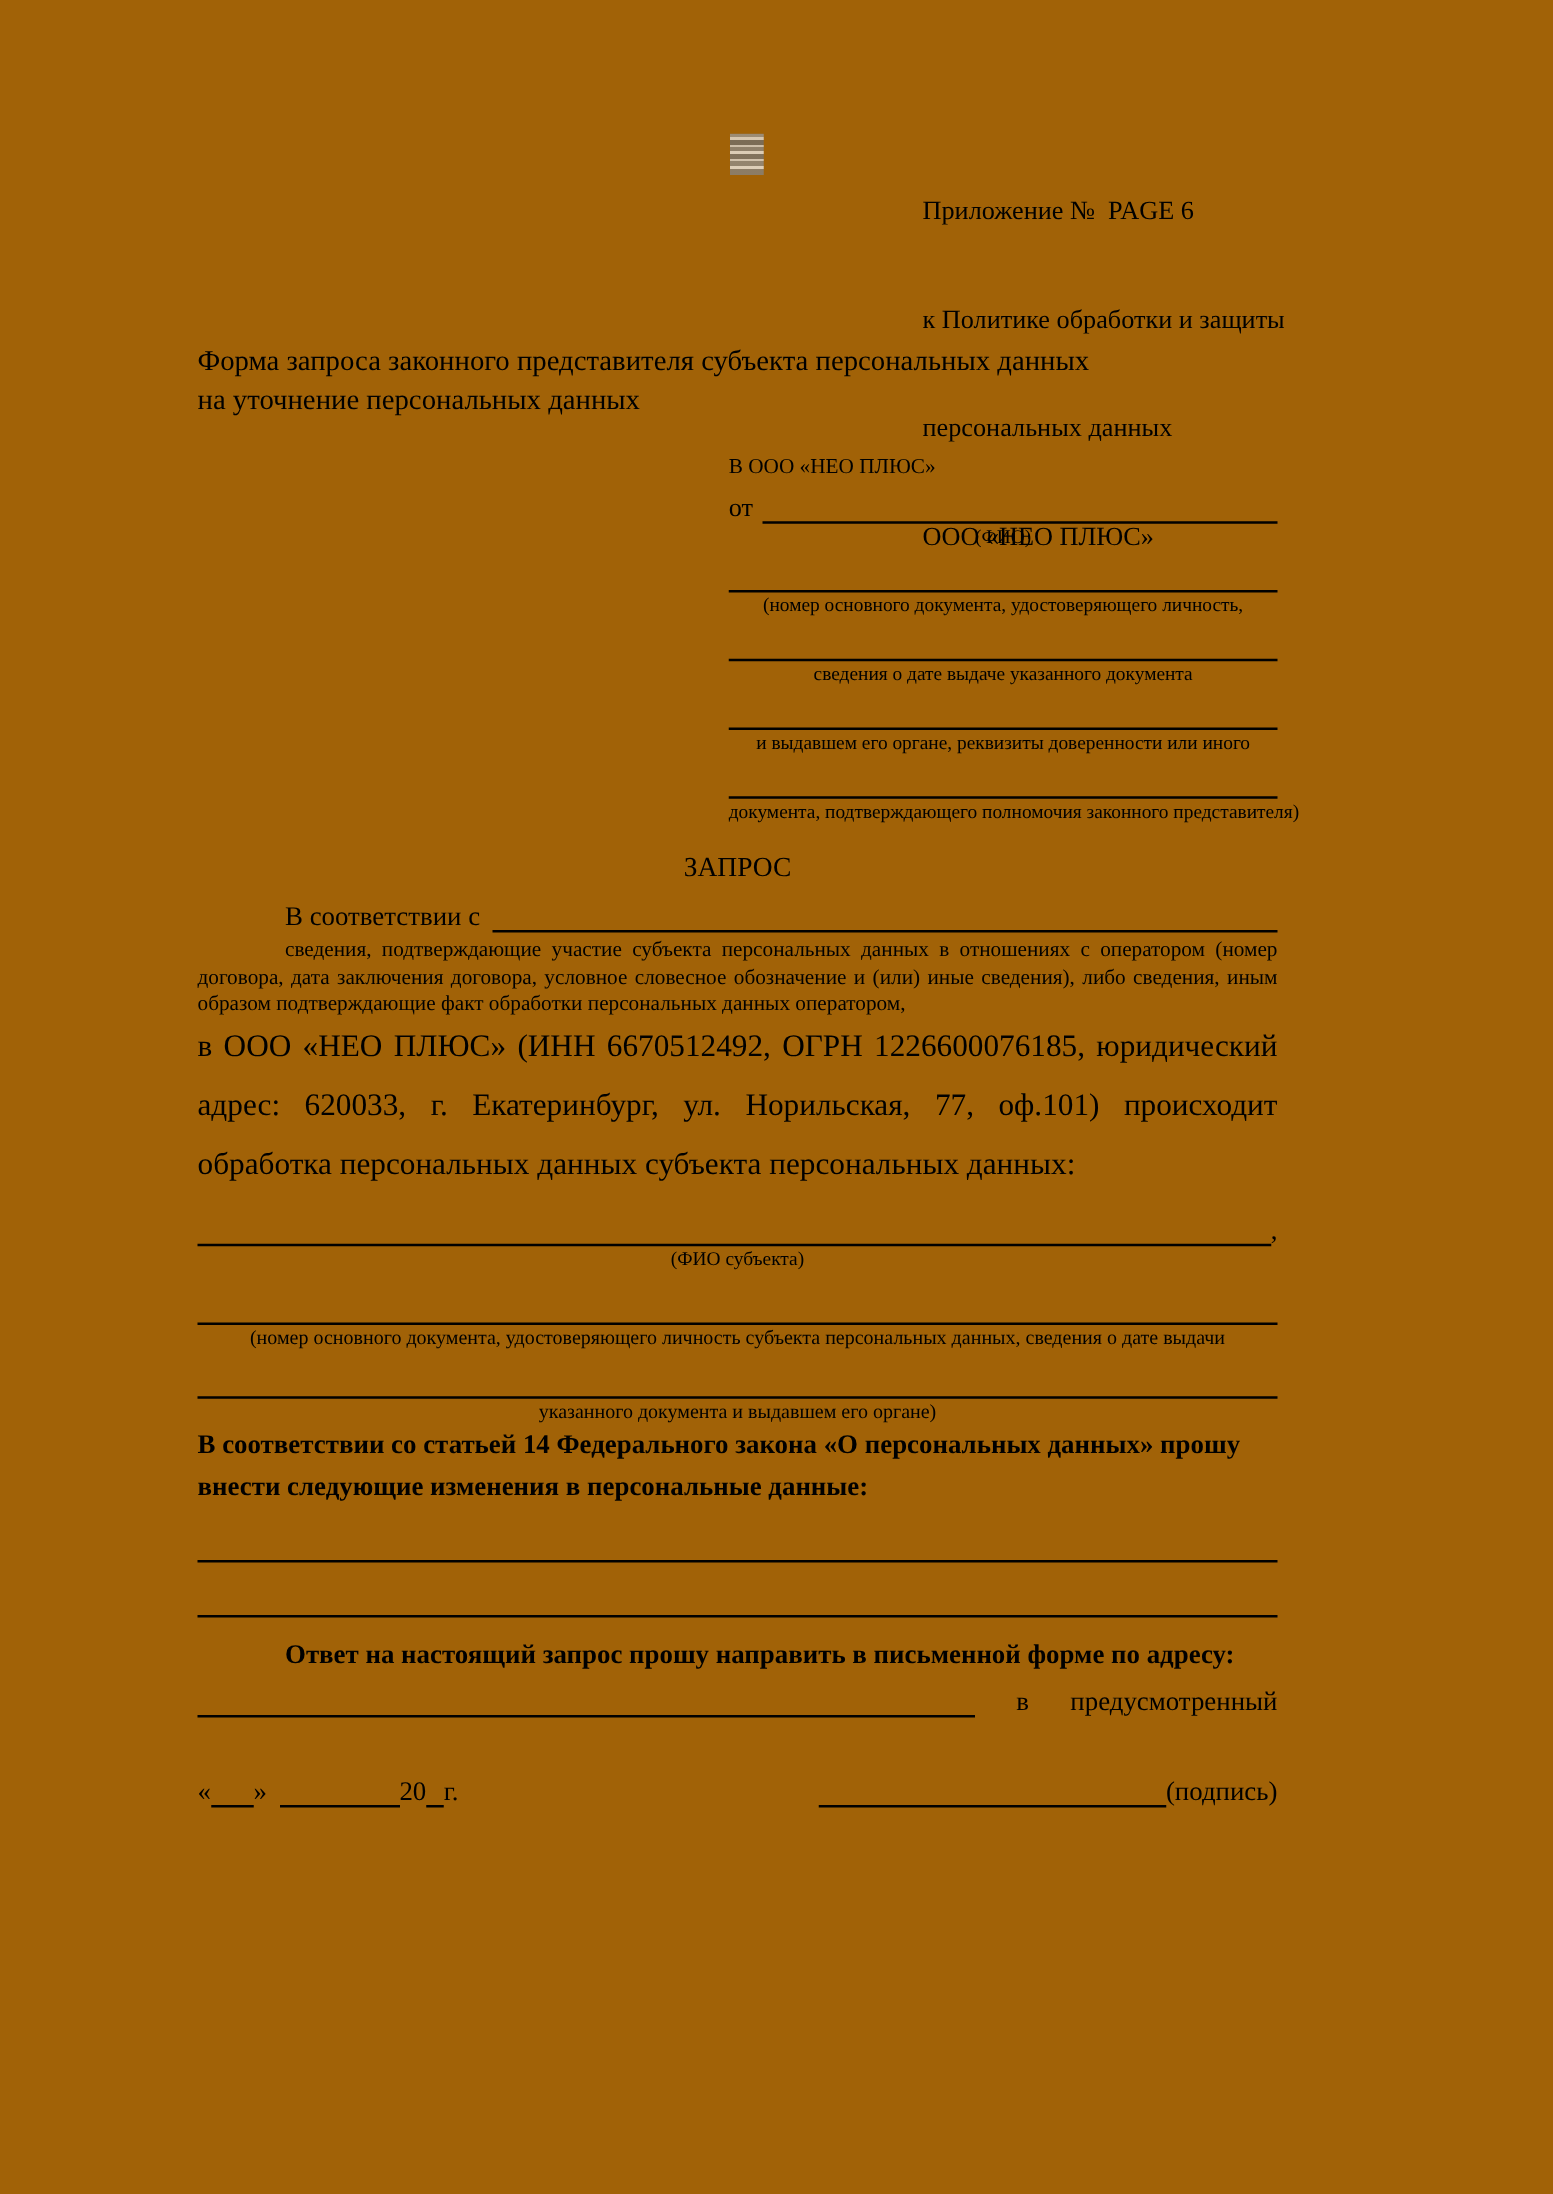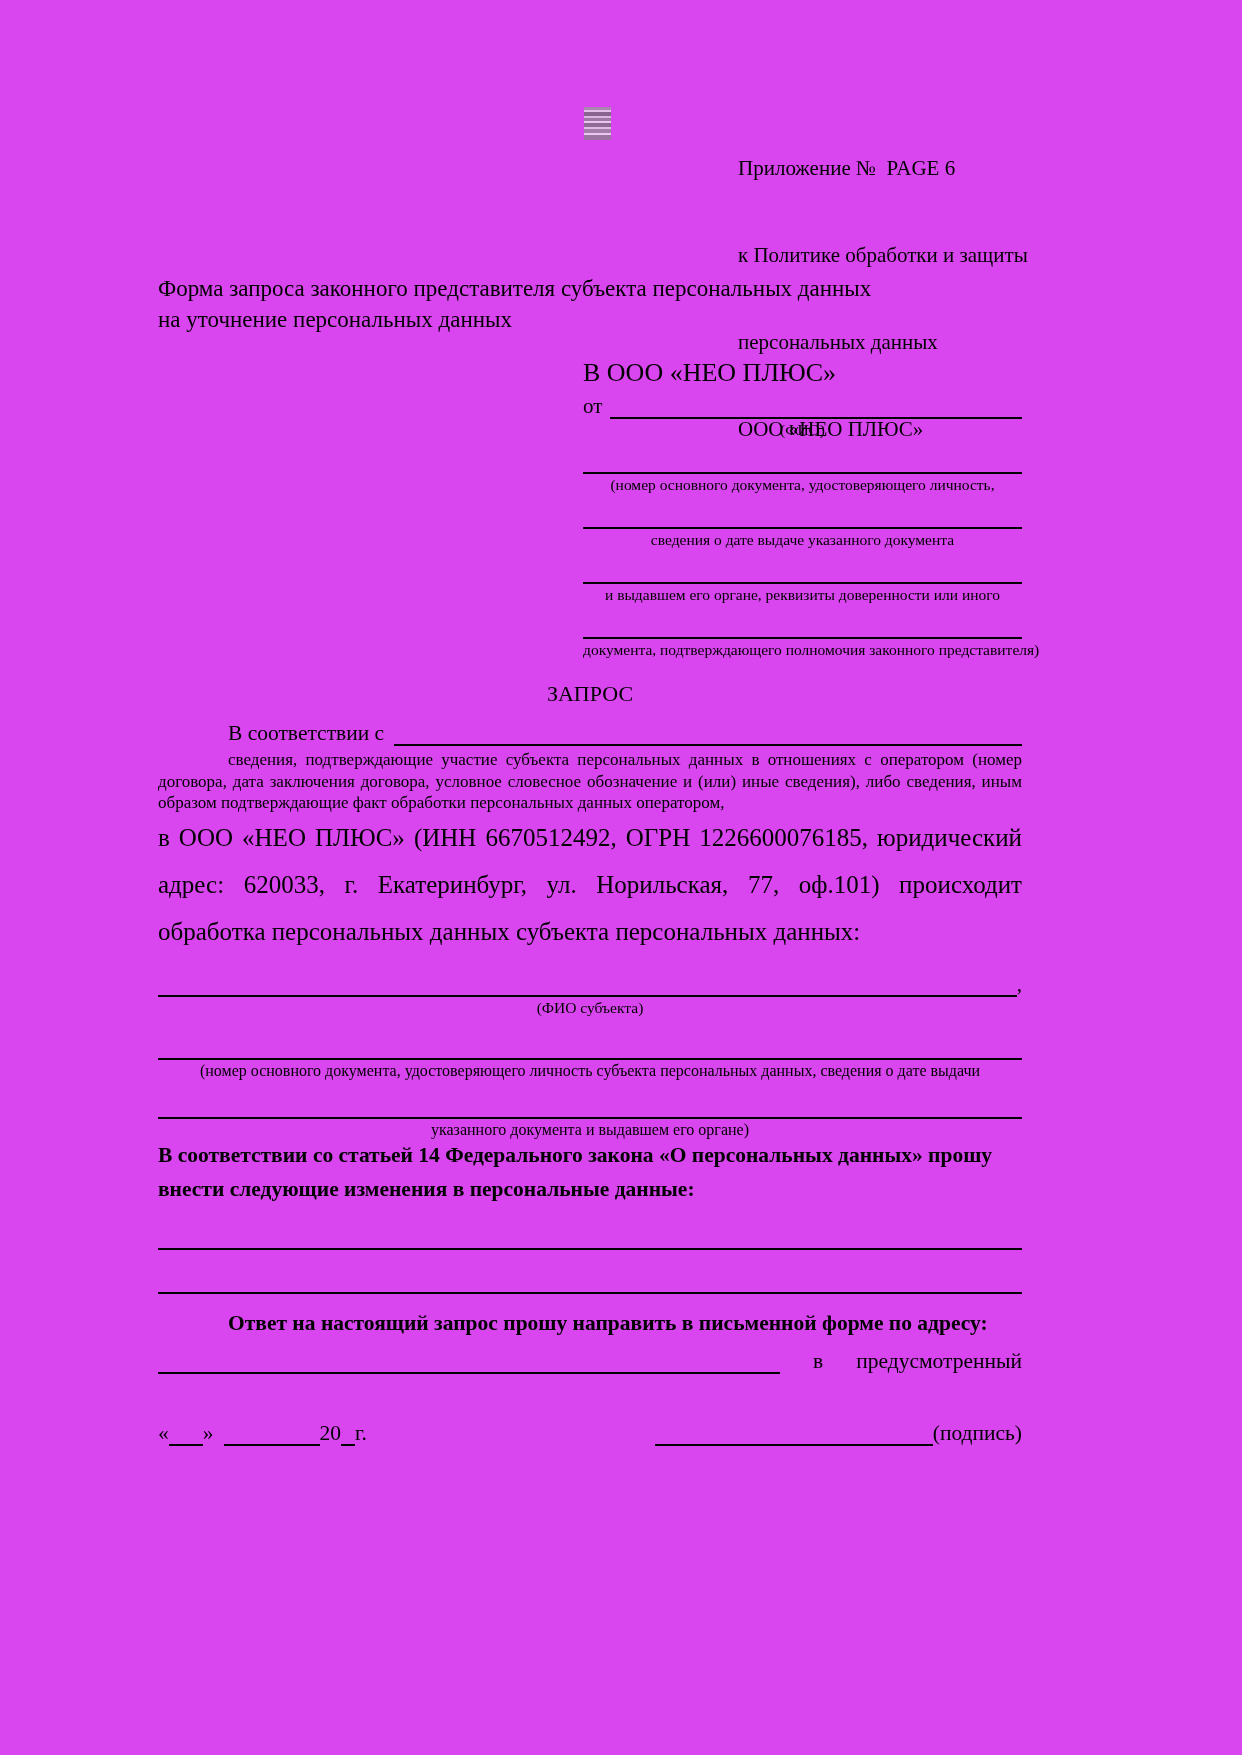--- a/index.html
+++ b/index.html
@@ -1,40 +1,40 @@
 <!DOCTYPE html>
 <html><head>
 <meta charset="utf-8">
 <style>
   html,body{margin:0;padding:0;background:#fff;}
   .page{
     position:relative;
     width:1242px;height:1755px;
-    background:#d946ef;color:#000;
+    background:#a16207;color:#000;
     font-family:"Liberation Serif","DejaVu Serif",serif;
     box-sizing:border-box;
     padding:273px 220px 0 158px;
   }
   
   .hdr{
     position:absolute;left:738px;top:96px;
     font-size:21px;line-height:29px;white-space:pre;
   }
   
   .artifact{
     position:absolute;left:584px;top:107px;width:27px;height:33px;
     background:repeating-linear-gradient(180deg,
       #9a9a9a 0 3px,#e8e8e8 3px 5px,#6f6f6f 5px 9px,#dcdcdc 9px 11px,
       #8a8a8a 11px 14px,#efefef 14px 16px,#777 16px 20px,#e2e2e2 20px 22px,
       #909090 22px 26px,#f2f2f2 26px 28px,#858585 28px 33px);
     opacity:.75;
   }
   .title{font-size:23px;font-weight:normal;text-align:left;line-height:31px;}
   .addr{margin-left:425px;width:439px;margin-top:24px;}
-  .addr-to{font-size:26px;line-height:28px;}
+  .addr-to{font-size:17px;line-height:28px;}
   .from-row{display:flex;align-items:flex-end;margin-top:4px;height:28px;font-size:21px;font-family:Liberation Serif, serif;}
   .from-row .lbl{padding-right:8px;}
   .grow-line{flex:1 1 auto;border-bottom:2px solid #000;height:24px;}
   .cap{font-size:15.5px;line-height:17px;text-align:center;white-space:nowrap;margin-top:2px;}
   .fill{border-bottom:2px solid #000;}
   .addr .fill{height:34px;}
   .zapros{font-size:22px;text-align:center;margin-top:22px;line-height:28px;}
   .intro-row{display:flex;align-items:flex-end;margin-top:8px;height:30px;font-size:21.5px;}
   .intro-row .lbl{padding-left:70px;padding-right:10px;}
   .smallprint{font-size:17px;line-height:21.5px;text-align:justify;text-indent:70px;margin-top:3px;}

